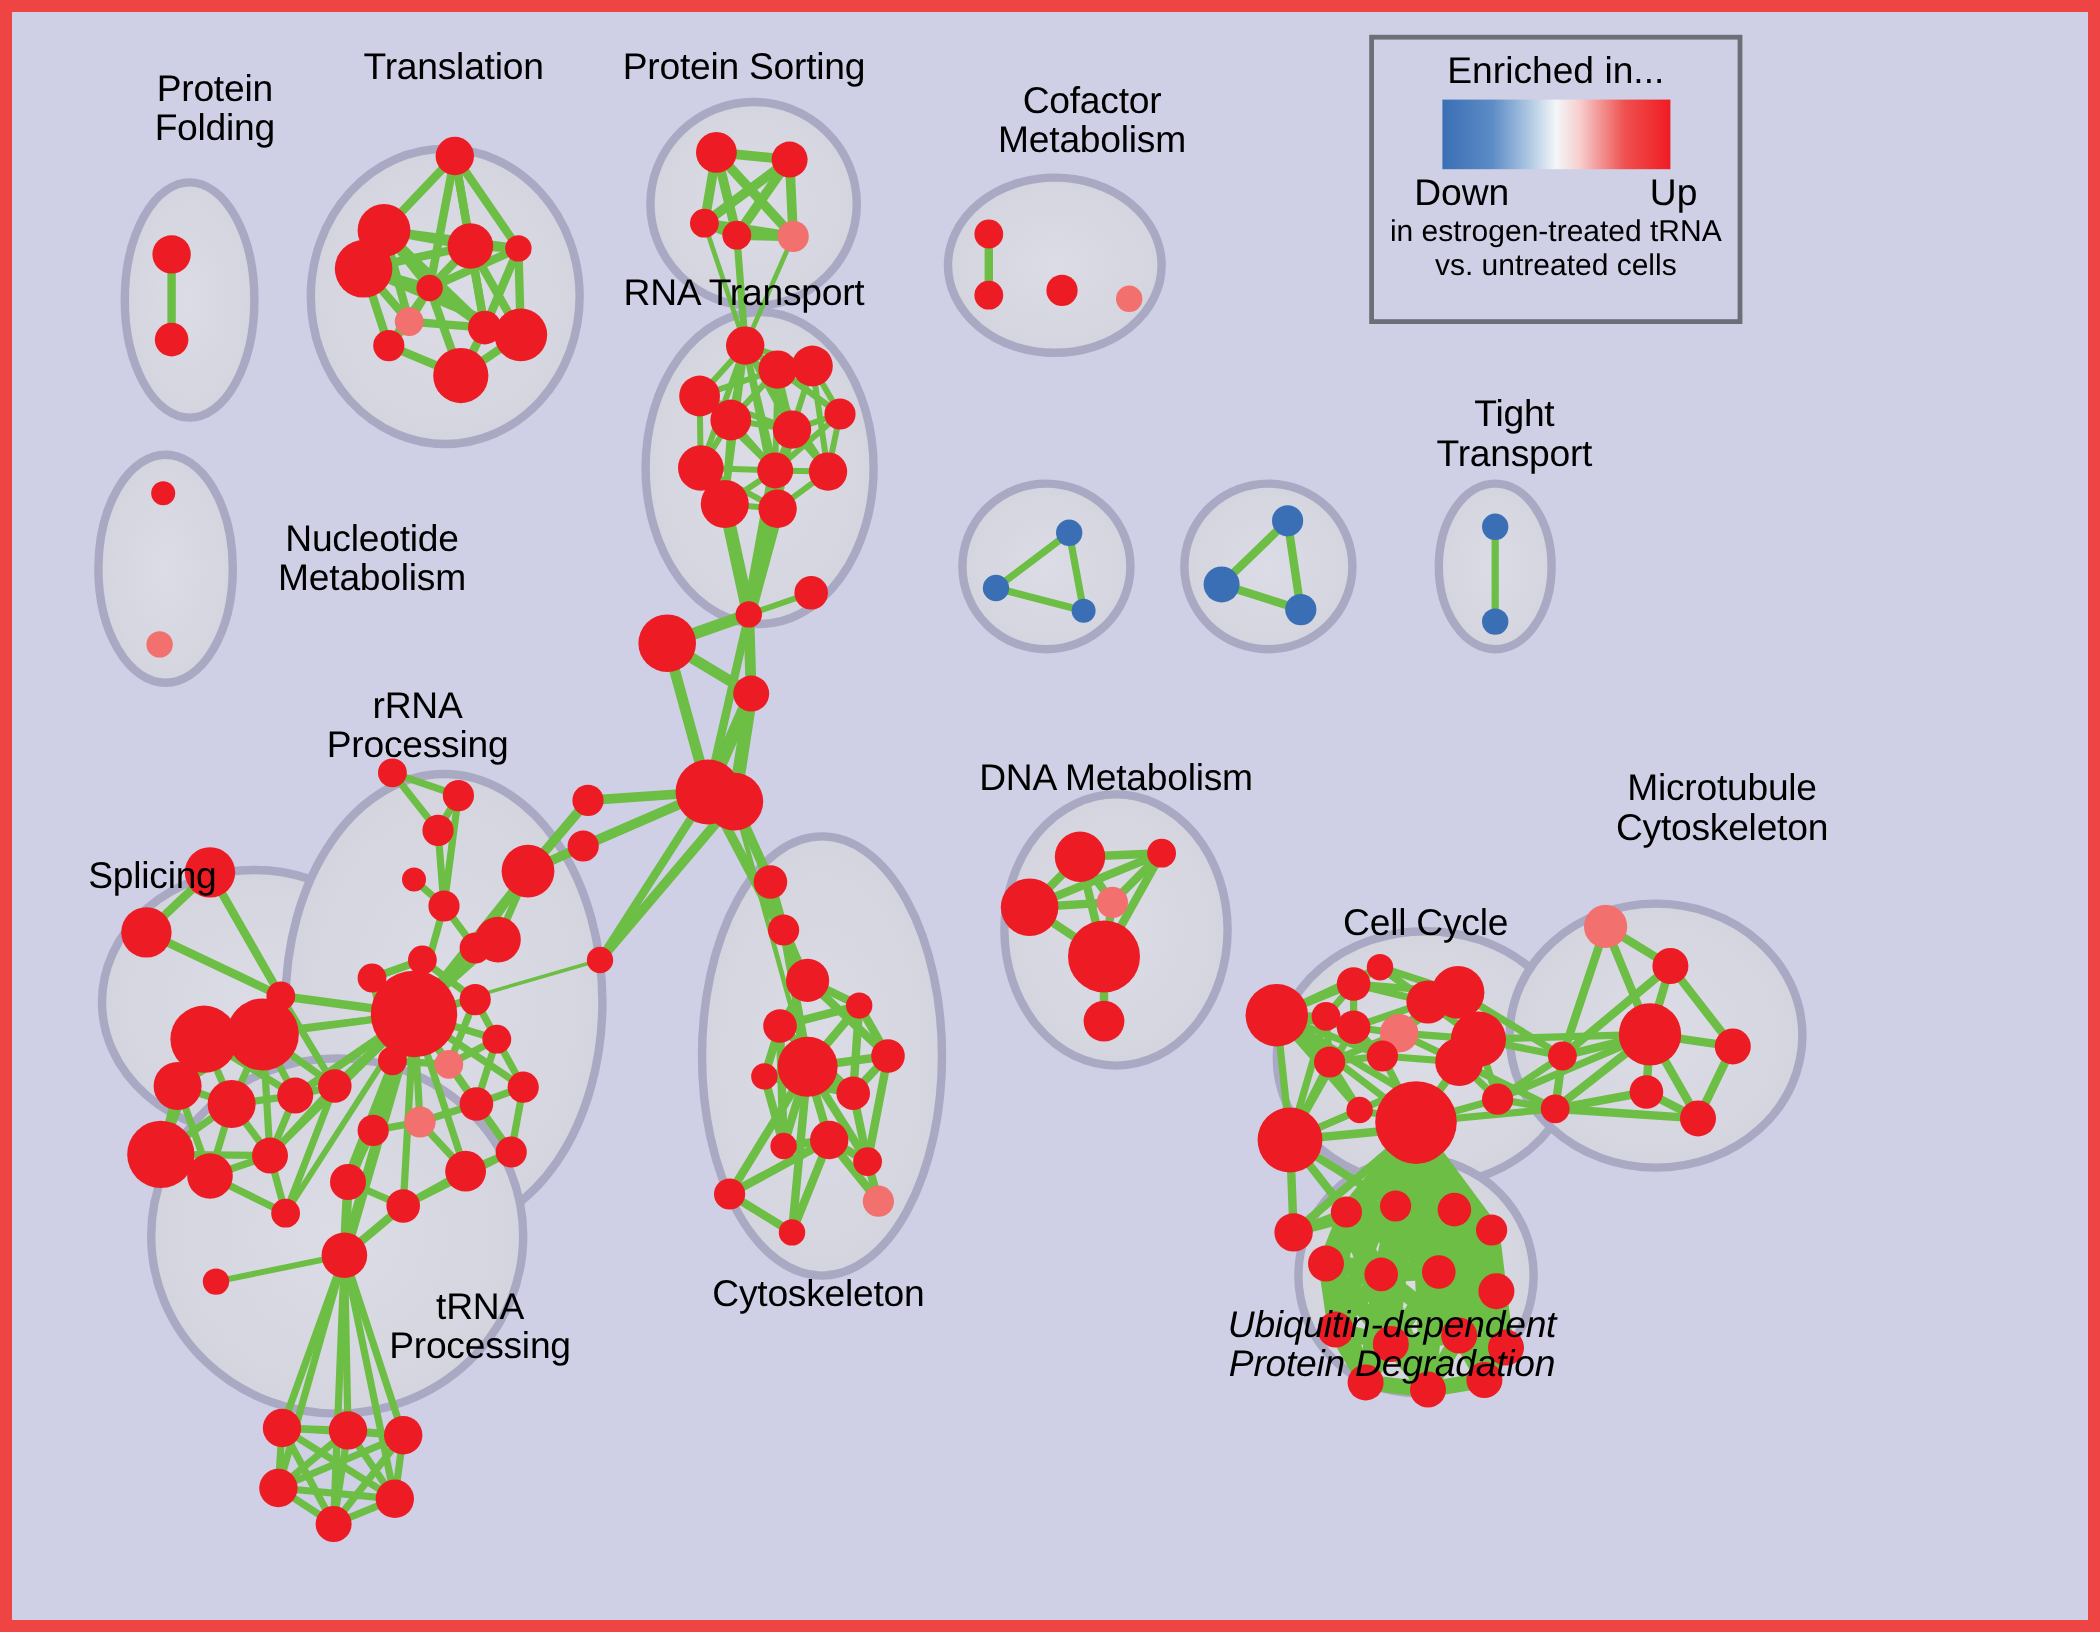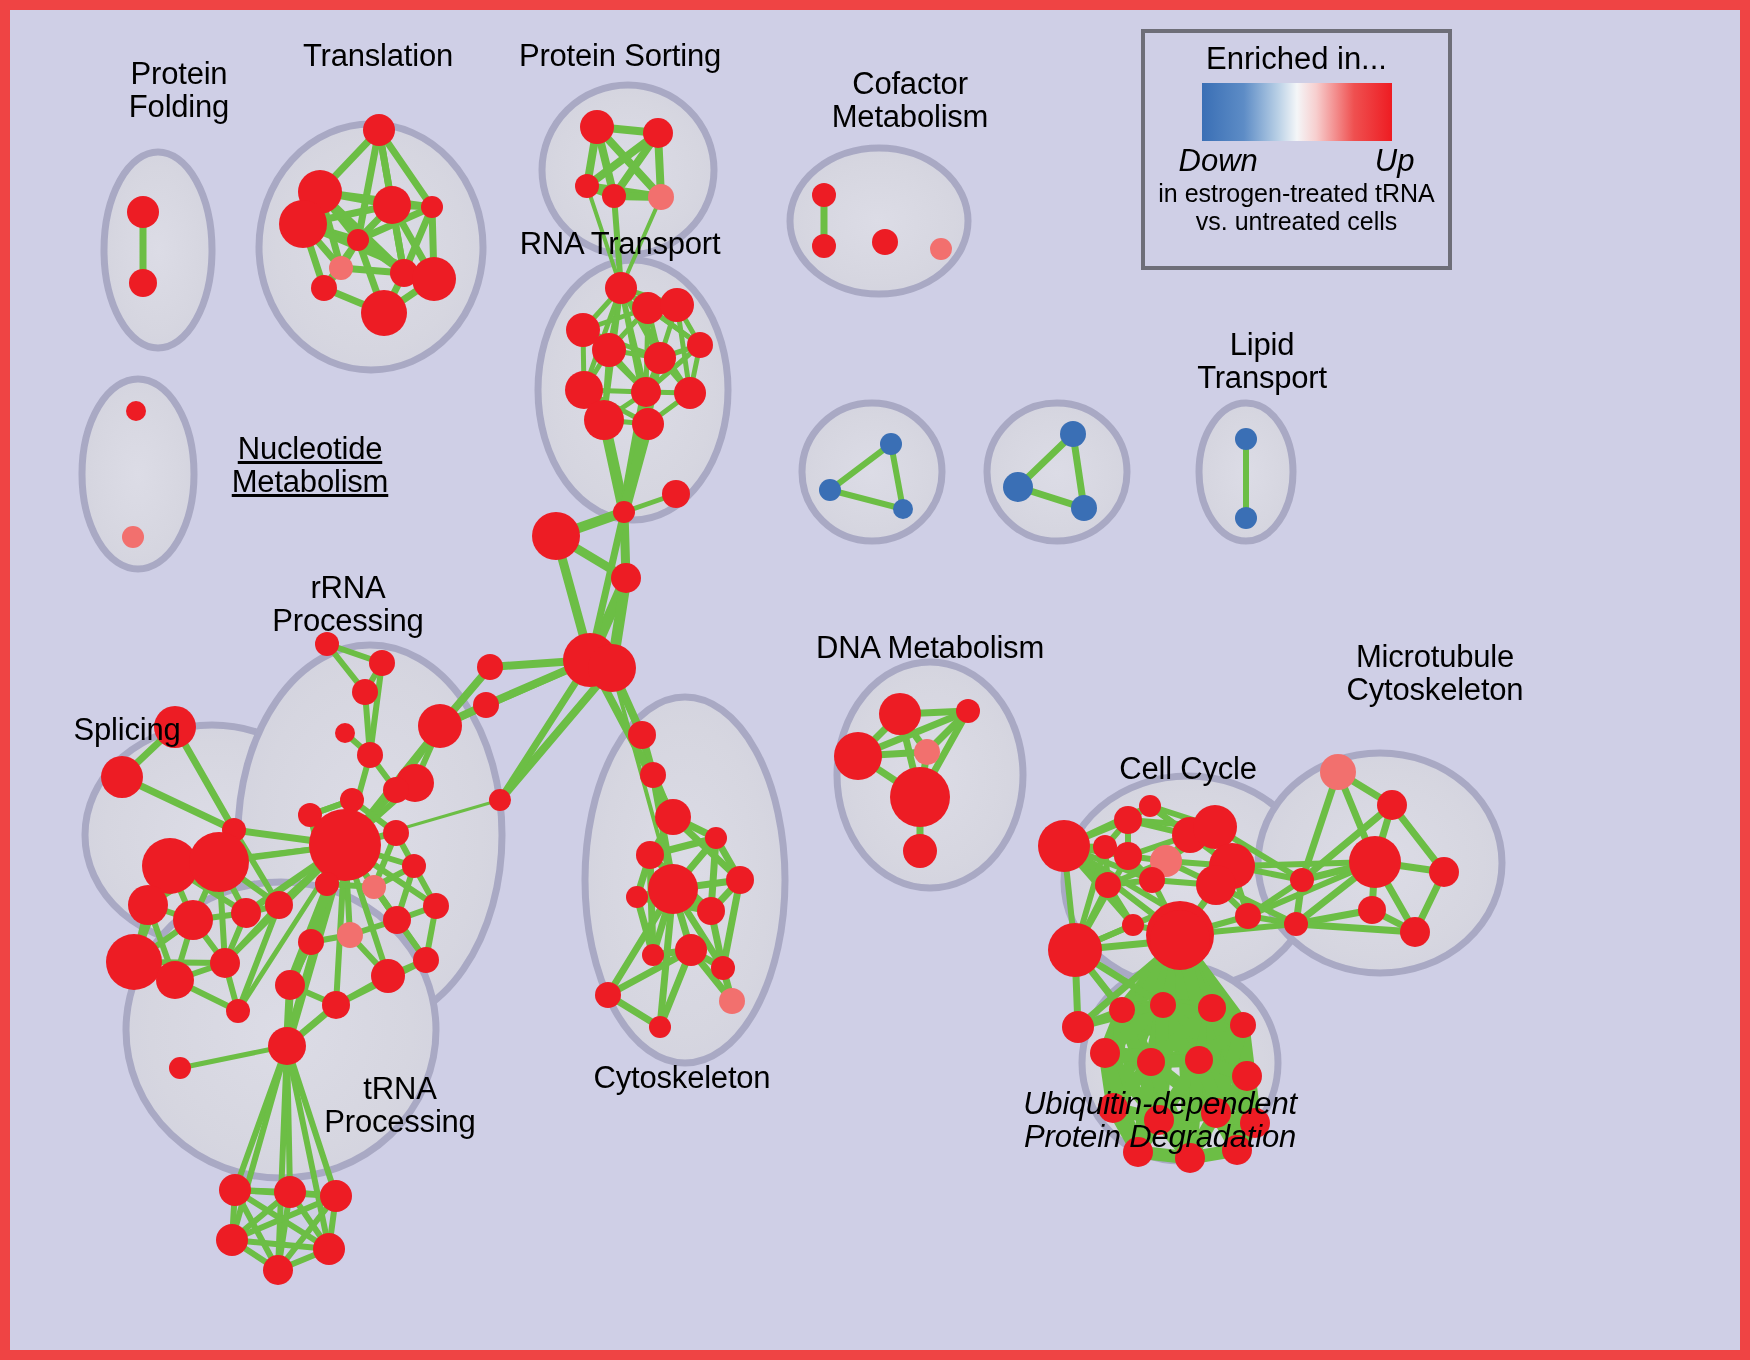--- a/index.html
+++ b/index.html
@@ -44,21 +44,21 @@
   }
   #legend-title{
     font-size:31px;color:#000;margin-bottom:6px;
   }
   #legend-bar{
     width:190px;height:58px;
     background:linear-gradient(to right,#3a6fb5 0%,#5d8cc6 22%,#b9d0e6 40%,#f4f6f8 50%,#f7cfcf 60%,#ef5050 80%,#ee1c22 100%);
   }
   #legend-ends{
     width:236px;display:flex;justify-content:space-between;
-    font-size:31px;color:#000;margin-top:2px;font-style:italic;
+    font-size:31px;color:#000;margin-top:2px;
   }
   .legend-sub{
     font-size:25px;color:#000;text-align:center;line-height:1.12;
   }
 </style>
 </head>
 <body>
 
 <div id="figure">
   <div id="canvas-bg"></div>
@@ -773,23 +773,23 @@
     </g>
   </svg>
 
   <div class="cluster-label" style="left:84px;top:58px;width:190px;">Protein
 Folding</div>
   <div class="cluster-label" style="left:268px;top:40px;width:220px;">Translation</div>
   <div class="cluster-label" style="left:495px;top:40px;width:250px;">Protein Sorting</div>
   <div class="cluster-label" style="left:500px;top:228px;width:240px;">RNA Transport</div>
   <div class="cluster-label" style="left:795px;top:68px;width:230px;">Cofactor
 Metabolism</div>
-  <div class="cluster-label" style="left:195px;top:433px;width:230px;text-decoration:underline;">Nucleotide
+  <div class="cluster-label" style="left:195px;top:433px;width:230px;">Nucleotide
 Metabolism</div>
-  <div class="cluster-label" style="left:1172px;top:329px;width:180px;">Lipid
+  <div class="cluster-label" style="left:1172px;top:329px;width:180px;">Tight
 Transport</div>
   <div class="cluster-label" style="left:52px;top:714px;width:150px;">Splicing</div>
   <div class="cluster-label" style="left:248px;top:572px;width:200px;">rRNA
 Processing</div>
   <div class="cluster-label" style="left:300px;top:1073px;width:200px;">tRNA
 Processing</div>
   <div class="cluster-label" style="left:567px;top:1062px;width:230px;">Cytoskeleton</div>
   <div class="cluster-label" style="left:800px;top:632px;width:260px;">DNA Metabolism</div>
   <div class="cluster-label" style="left:1098px;top:753px;width:180px;">Cell Cycle</div>
   <div class="cluster-label" style="left:1300px;top:641px;width:270px;">Microtubule

